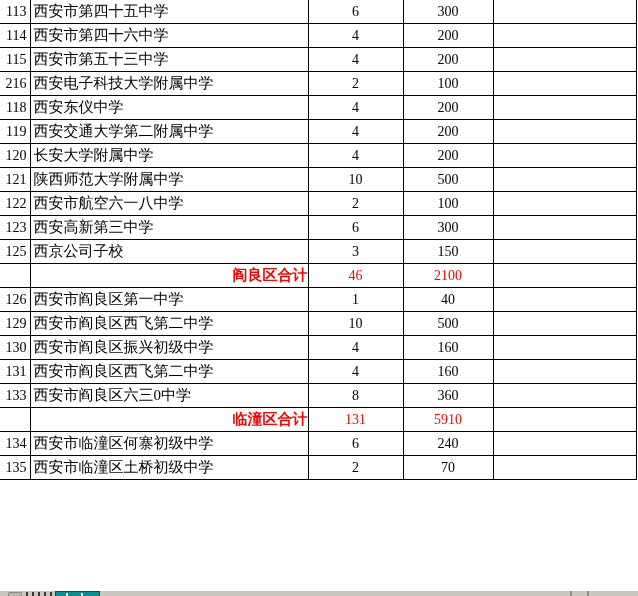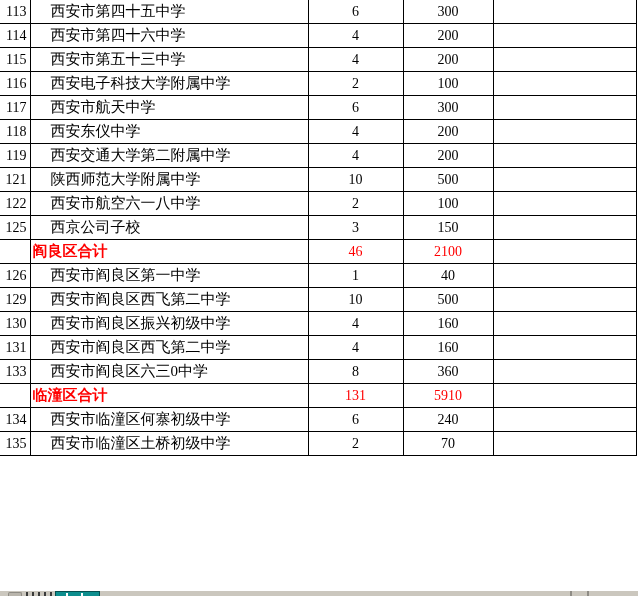--- a/index.html
+++ b/index.html
@@ -34,31 +34,31 @@
   .sheet tr.first{height:17px;}
   .sheet tr.first td{border-top:none;}
   .sheet td.c-num{
     border-left:none;
     text-align:right;
     padding-right:3px;
     font-size:14px;
   }
   .sheet td.c-name{
     text-align:left;
-    padding-left:20px;
+    padding-left:3px;
     font-size:15px;
   }
   .sheet td.c-v1,.sheet td.c-v2{
     text-align:center;
     font-size:14px;
   }
   .sheet td.c-note{background:#ffffff;}
   .sheet tr.summary td{color:var(--red);}
   .sheet tr.summary td.c-name{
-    text-align:left;
+    text-align:right;
     font-weight:bold;
     padding-left:2px;
   }
   
   .statusbar{
     position:absolute;
     left:0;top:590px;
     width:638px;height:6px;
     background:var(--bar);
     border-top:1px solid #ffffff;
@@ -131,68 +131,75 @@
 
     <tr class="data">
       <td class="c-num">115</td>
       <td class="c-name">西安市第五十三中学</td>
       <td class="c-v1">4</td>
       <td class="c-v2">200</td>
       <td class="c-note"></td>
     </tr>
 
     <tr class="data">
-      <td class="c-num">116</td>
+      <td class="c-num">216</td>
       <td class="c-name">西安电子科技大学附属中学</td>
       <td class="c-v1">2</td>
       <td class="c-v2">100</td>
       <td class="c-note"></td>
     </tr>
 
-    <tr class="data">
-      <td class="c-num">117</td>
-      <td class="c-name">西安市航天中学</td>
-      <td class="c-v1">6</td>
-      <td class="c-v2">300</td>
-      <td class="c-note"></td>
-    </tr>
 
     <tr class="data">
       <td class="c-num">118</td>
       <td class="c-name">西安东仪中学</td>
       <td class="c-v1">4</td>
       <td class="c-v2">200</td>
       <td class="c-note"></td>
     </tr>
 
     <tr class="data">
       <td class="c-num">119</td>
       <td class="c-name">西安交通大学第二附属中学</td>
       <td class="c-v1">4</td>
       <td class="c-v2">200</td>
       <td class="c-note"></td>
     </tr>
 
+    <tr class="data">
+      <td class="c-num">120</td>
+      <td class="c-name">长安大学附属中学</td>
+      <td class="c-v1">4</td>
+      <td class="c-v2">200</td>
+      <td class="c-note"></td>
+    </tr>
 
     <tr class="data">
       <td class="c-num">121</td>
       <td class="c-name">陕西师范大学附属中学</td>
       <td class="c-v1">10</td>
       <td class="c-v2">500</td>
       <td class="c-note"></td>
     </tr>
 
     <tr class="data">
       <td class="c-num">122</td>
       <td class="c-name">西安市航空六一八中学</td>
       <td class="c-v1">2</td>
       <td class="c-v2">100</td>
       <td class="c-note"></td>
     </tr>
 
+    <tr class="data">
+      <td class="c-num">123</td>
+      <td class="c-name">西安高新第三中学</td>
+      <td class="c-v1">6</td>
+      <td class="c-v2">300</td>
+      <td class="c-note"></td>
+    </tr>
 
 
     <tr class="data">
       <td class="c-num">125</td>
       <td class="c-name">西京公司子校</td>
       <td class="c-v1">3</td>
       <td class="c-v2">150</td>
       <td class="c-note"></td>
     </tr>
 

